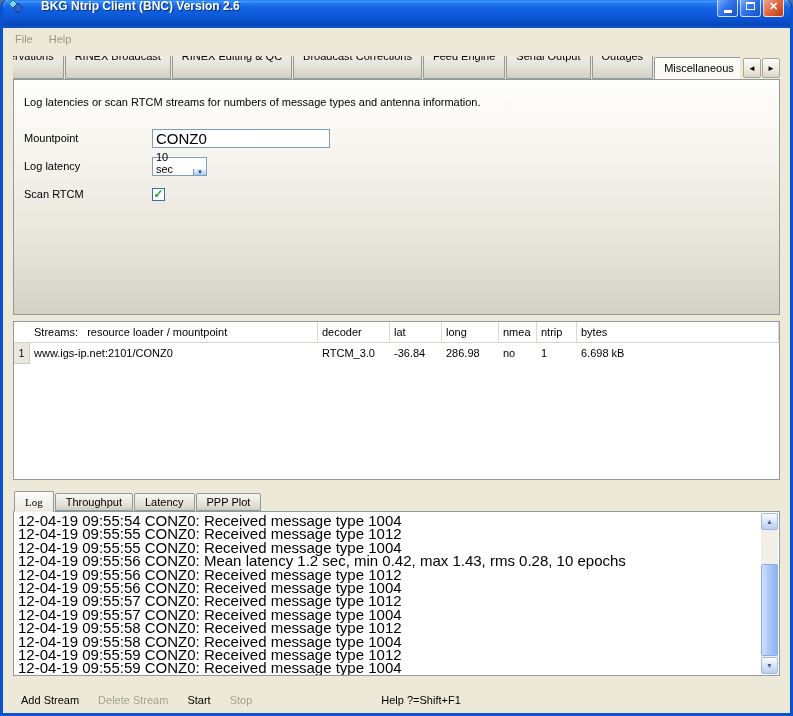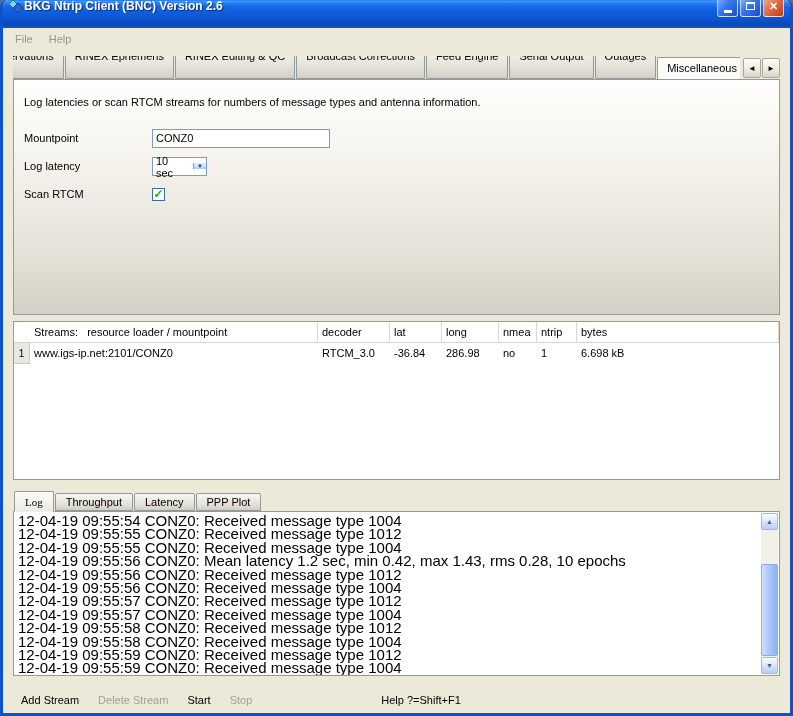--- a/index.html
+++ b/index.html
@@ -7,21 +7,21 @@
   body { font-family: "Liberation Sans", sans-serif; font-size: 11px; color:#000; }
 
   .window{
     width:793px;height:716px;overflow:hidden;position:relative;
     border-left:3px solid #0b53ce;border-right:3px solid #0b53ce;border-bottom:3px solid #0b53ce;
     border-radius:8px 8px 0 0;background:#ece9d8;display:flex;flex-direction:column;
   }
 
   
   .titlebar{
-    height:28px;flex:0 0 28px;display:flex;align-items:center;padding:0 6px 16px 5px;gap:0;
+    height:28px;flex:0 0 28px;display:flex;align-items:center;padding:0 6px 16px 5px;gap:17px;
     border-radius:6px 6px 0 0;
     background:linear-gradient(180deg,#0f6af5 0%,#46a0ff 4%,#2a80f2 10%,#1565e6 26%,#0a57d6 62%,#0947bb 88%,#1058cf 100%);
   }
   .app-icon{width:16px;height:16px;flex:0 0 16px;}
   .title-text{flex:1;color:#fff;font-weight:bold;font-size:12px;text-shadow:1px 1px 1px rgba(0,0,0,.55);
     white-space:nowrap;overflow:hidden;}
   .winbtns{display:flex;gap:2px;}
   .winbtn{width:21px;height:21px;border-radius:3px;border:1px solid rgba(255,255,255,.7);
     display:flex;align-items:center;justify-content:center;cursor:default;}
   .winbtn.blue{background:linear-gradient(135deg,#8db7f9 0%,#3577ee 45%,#1751c0 100%);}
@@ -54,22 +54,22 @@
   .scroller .arr{font-size:8px;color:#000;}
 
   
   .pane{height:236px;flex:0 0 236px;border:1px solid #919b9c;position:relative;z-index:1;
     background:linear-gradient(180deg,#fefefd 0%,#f7f5ef 30%,#e4e1d7 75%,#d3d0c6 100%);
     padding:16px 10px 0 10px;}
   .desc{margin-bottom:20px;}
   .form-row{display:flex;align-items:center;margin-bottom:8px;height:20px;}
   .flabel{width:128px;}
   .textbox{width:178px;height:19px;border:1px solid #7f9db9;background:#fff;
-    font-family:"Liberation Sans",sans-serif;font-size:11px;padding:0 3px;outline:none;}
-  .combo{width:55px;height:19px;border:1px solid #7f9db9;background:#fff;display:flex;align-items:center;gap:20px;}
+    font-family:"Liberation Sans",sans-serif;font-size:15px;padding:0 3px;outline:none;}
+  .combo{width:55px;height:19px;border:1px solid #7f9db9;background:#fff;display:flex;align-items:flex-end;gap:20px;}
   .combo-text{flex:1;padding:2px 0 0 3px;}
   .combo-btn{width:15px;border-left:1px solid #7f9db9;display:flex;align-items:center;justify-content:center;
     background:linear-gradient(180deg,#e9f1fd,#cfe0fb 50%,#a8c6f5);}
   .combo-arrow{font-size:6px;color:#1c3f94;}
   .checkbox{width:13px;height:13px;border:1px solid #3a6ea5;background:#fff;
     display:flex;align-items:center;justify-content:center;color:#1ea71e;font-weight:bold;
     font-size:12px;line-height:10px;}
 
   
   .streams{height:159px;flex:0 0 159px;margin-top:6px;border:1px solid #919b9c;background:#fff;
@@ -142,21 +142,21 @@
       <span class="menu-item">File</span>
       <span class="menu-item">Help</span>
     </div>
 
   <div class="content">
 
     <div class="main-tabbar">
       <div class="tabs-clip">
         <div class="tabs-row">
             <div class="tab clipped">ervations</div>
-            <div class="tab">RINEX Ephemeris</div>
+            <div class="tab">RINEX Broadcast</div>
             <div class="tab">RINEX Editing &amp; QC</div>
             <div class="tab">Broadcast Corrections</div>
             <div class="tab">Feed Engine</div>
             <div class="tab">Serial Output</div>
             <div class="tab">Outages</div>
             <div class="tab selected">Miscellaneous</div>
           </div>
       </div>
       <div class="tab-scrollers">
         <div class="scroller">

